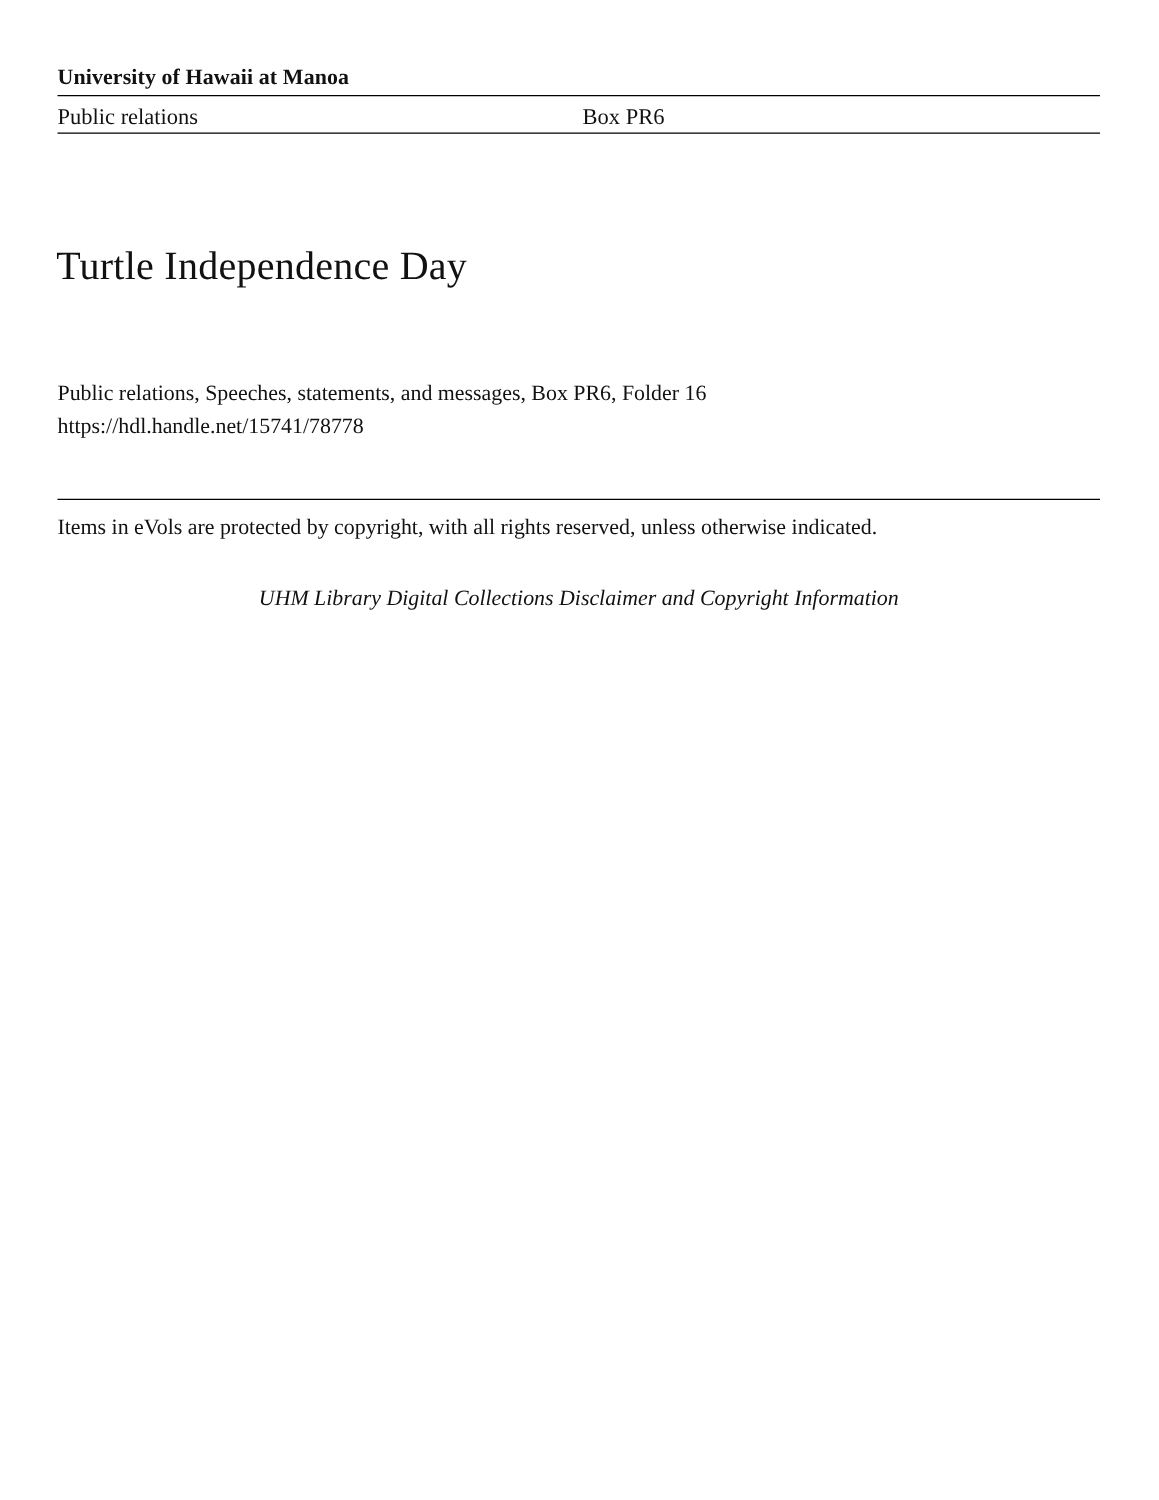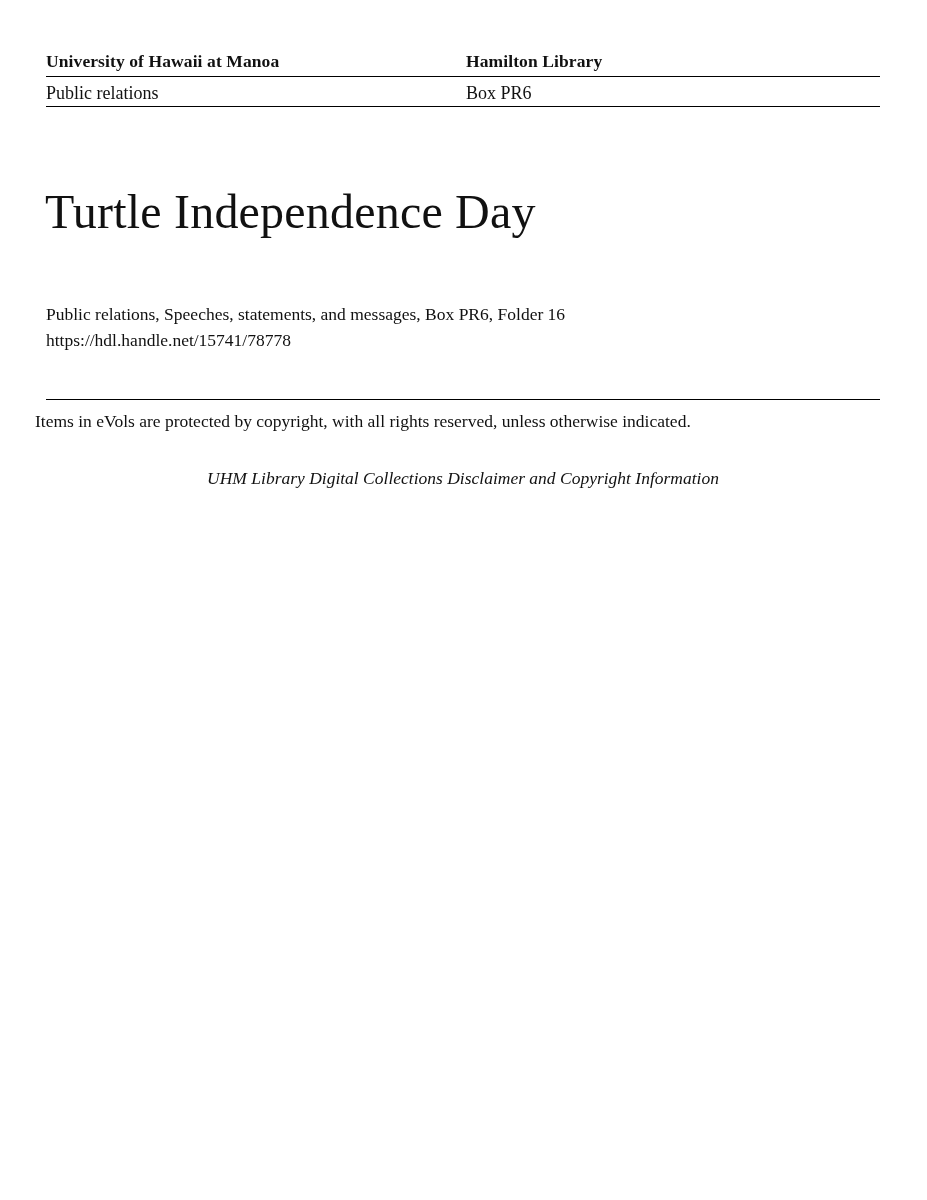--- a/index.html
+++ b/index.html
@@ -62,21 +62,21 @@
     margin: 0;
     width: 834px;
   }
   .row-gap-top { margin-top: 4px; }
 
   
   .doc-title {
     position: absolute;
     left: 45px;
     top: 186px;
-    font-size: 48px;
+    font-size: 32px;
     line-height: 52px;
     font-weight: normal;
     letter-spacing: 0.2px;
     margin: 0;
   }
 
   
   .citation {
     position: absolute;
     left: 46px;
@@ -94,21 +94,21 @@
     left: 46px;
     top: 391px;
     width: 834px;
     border: 0;
     border-top: 1.6px solid #000;
   }
 
   
   .rights {
     position: absolute;
-    left: 35px;
+    left: 46px;
     top: 409px;
     width: 834px;
     font-size: 17.5px;
     line-height: 25px;
   }
 
   
   .disclaimer {
     position: absolute;
     left: 46px;
@@ -122,21 +122,20 @@
 </style>
 </head>
 <body>
 
 <div class="page">
 
   <div class="header">
 
     <div class="header-row">
       <div class="col-left hdr-strong">University of Hawaii at Manoa</div>
-      <div class="col-right hdr-strong">Hamilton Library</div>
     </div>
 
 
     <hr class="rule">
 
     <div class="header-row row-gap-top">
       <div class="col-left hdr-small">Public relations</div>
       <div class="col-right hdr-small">Box PR6</div>
     </div>
 

